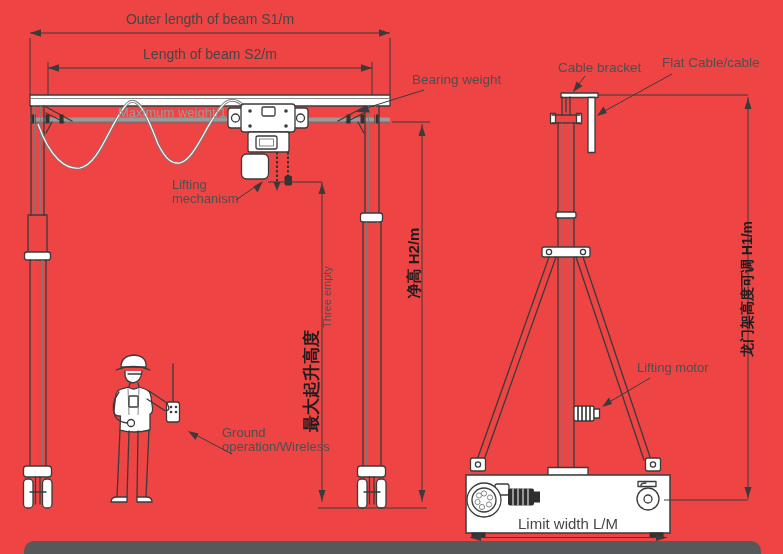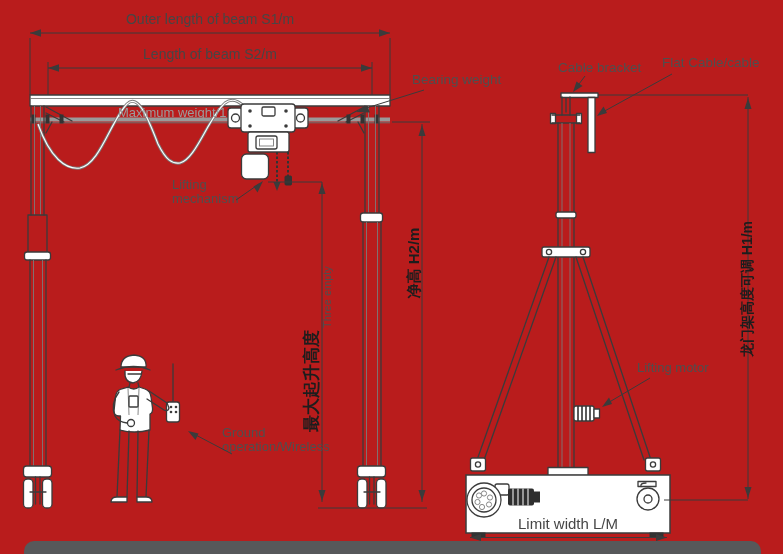--- a/index.html
+++ b/index.html
@@ -1,16 +1,16 @@
 <!DOCTYPE html>
 <html><head>
 <meta charset="utf-8">
 <style>
   html,body{margin:0;padding:0;background:#fff;}
-  .stage{position:relative;width:783px;height:554px;background:#b91c1c;overflow:hidden;
+  .stage{position:relative;width:783px;height:554px;background:#ef4444;overflow:hidden;
          font-family:"Liberation Sans",sans-serif;}
   svg text{font-family:"Liberation Sans","DejaVu Sans",sans-serif;}
   .ln{fill:none;stroke:#3b3b3b;stroke-width:1.3;stroke-linecap:round;stroke-linejoin:round;}
   .lnthin{fill:none;stroke:#7a7a7a;stroke-width:.9;}
   .dim{fill:none;stroke:#3b3b3b;stroke-width:1;}
   .arr{fill:#3b3b3b;stroke:none;}
   .fillw{fill:#ffffff;}
   .dark{fill:#333333;stroke:#333;}
   .lbl{font-size:13px;fill:#4f4f4f;}
   .lbl2{font-size:13.5px;fill:#4f4f4f;}

